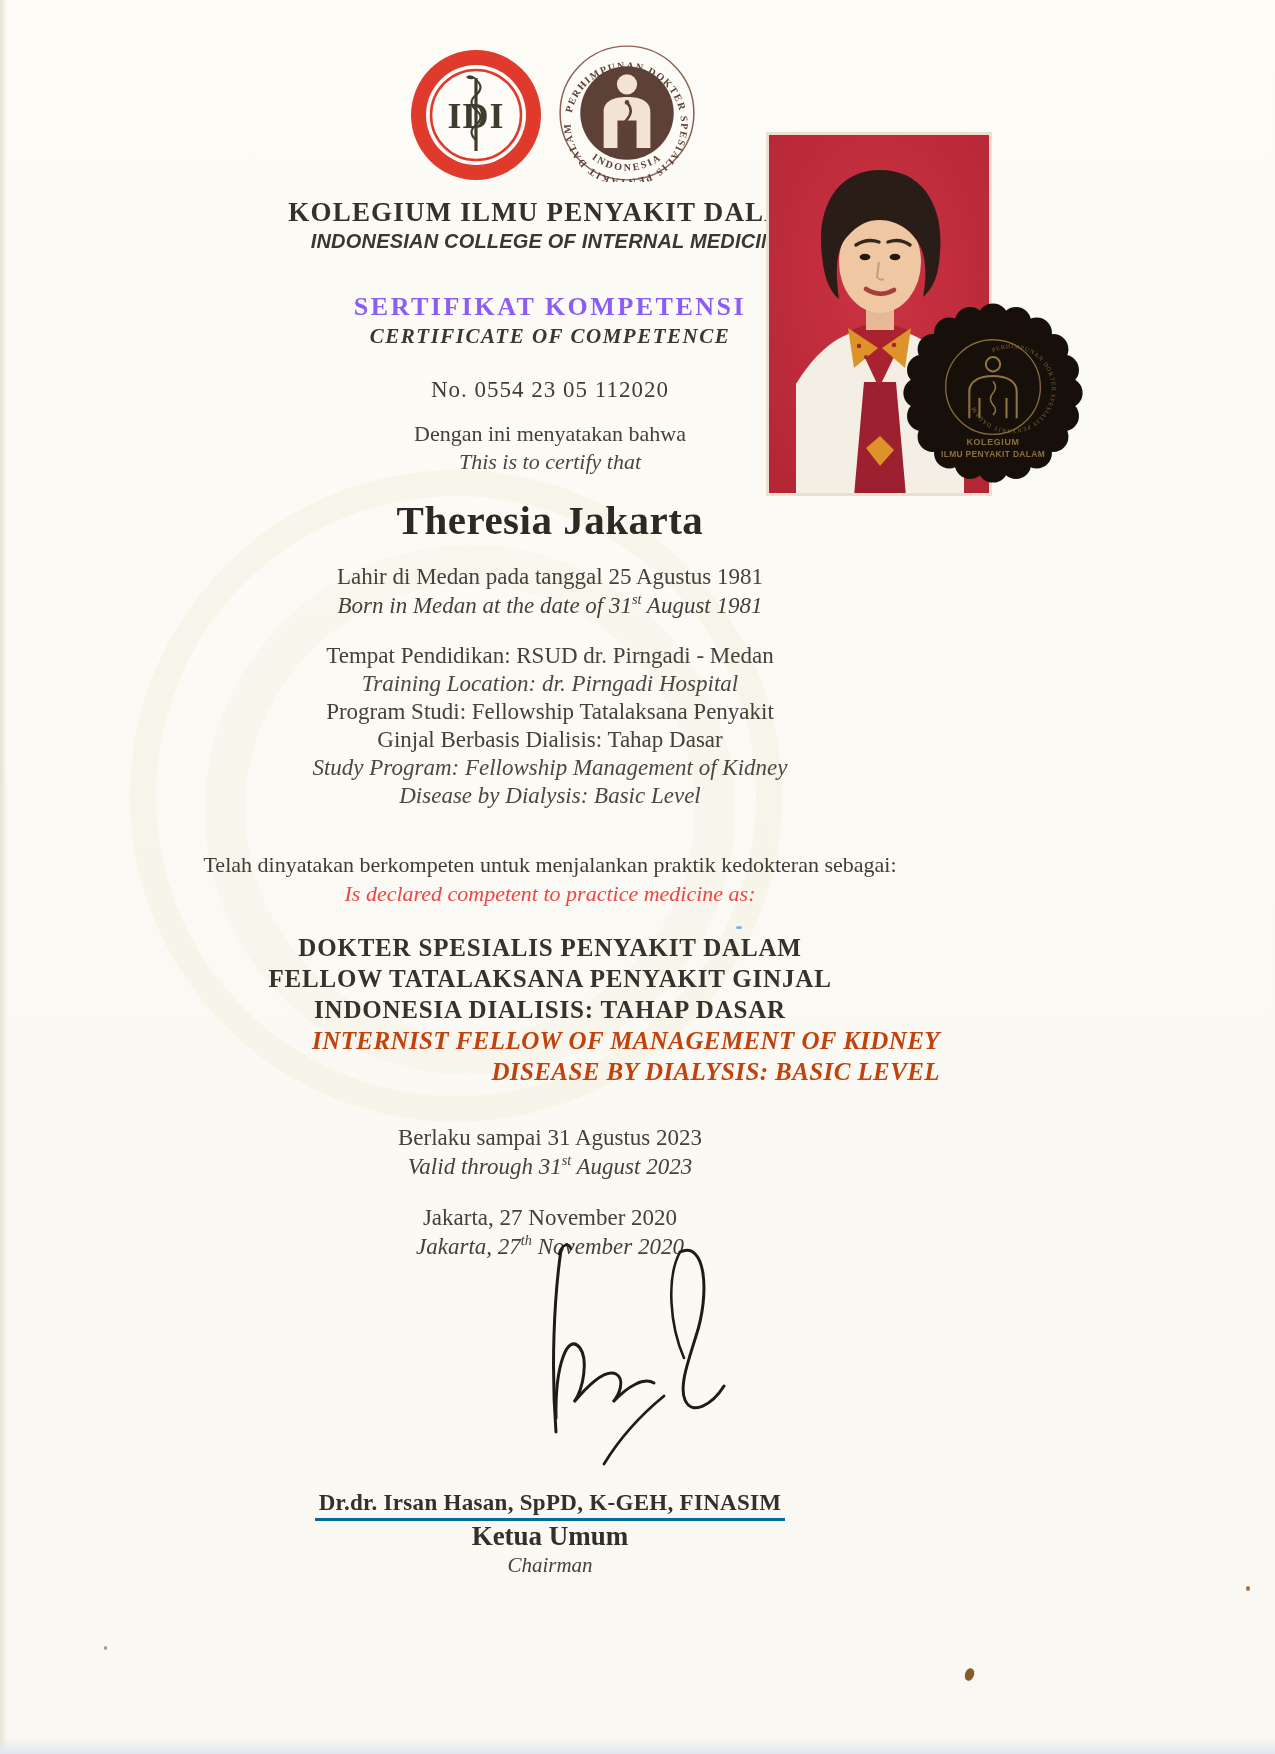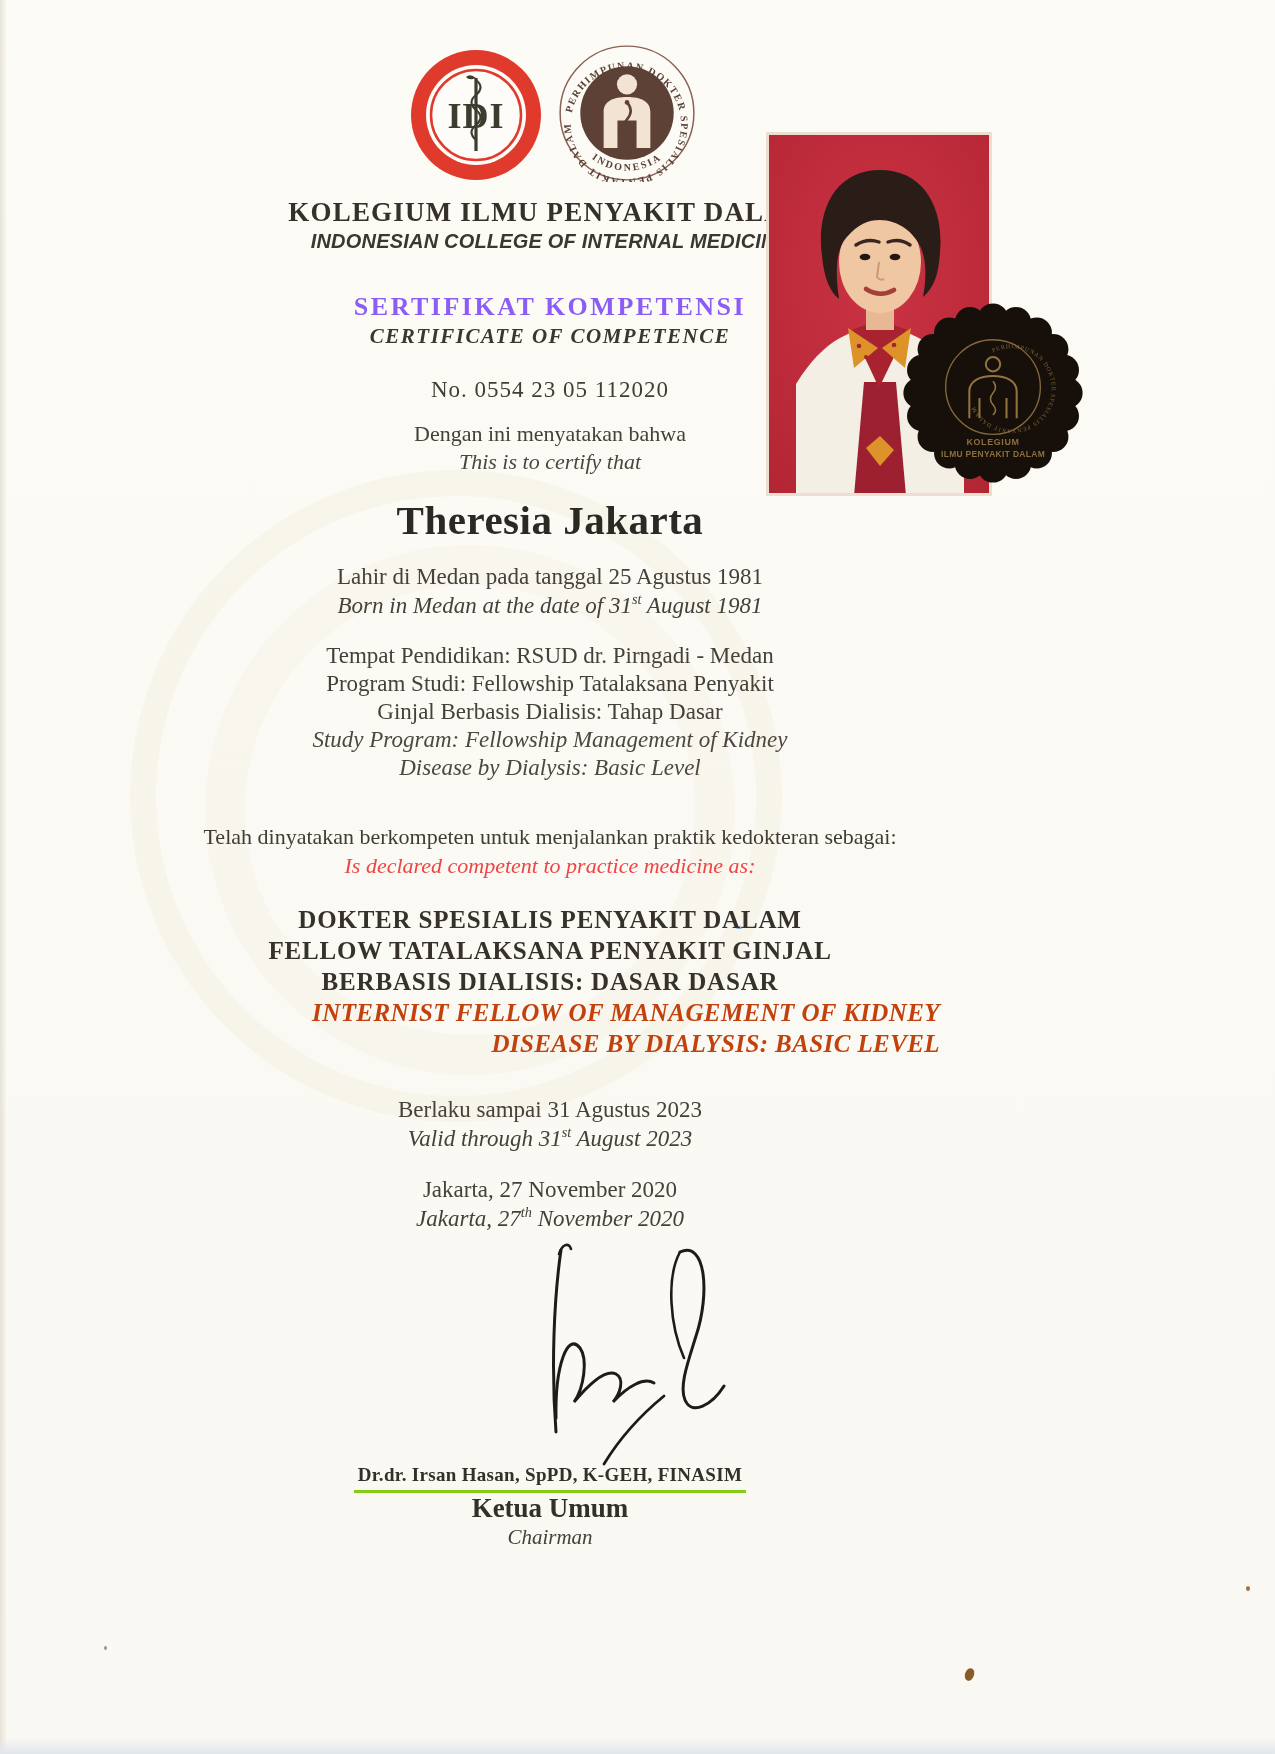--- a/index.html
+++ b/index.html
@@ -46,22 +46,22 @@
   .intro{margin-top:40px;font-size:22px;line-height:29px;color:#403c35;}
   .intro .en{font-style:italic;color:#ef4444;}
   .comp{margin-top:24px;font-weight:bold;font-size:25px;line-height:31px;letter-spacing:.8px;color:#36322b;}
   .comp .en{font-style:italic;letter-spacing:.4px;color:#c2410c;text-align:right;}
   .valid{margin-top:36px;font-size:23px;line-height:29px;color:#45413a;}
   .valid .en{font-style:italic;}
   .issued{margin-top:22px;font-size:23px;line-height:29px;color:#45413a;}
   .issued .en{font-style:italic;}
   sup{font-size:.62em;line-height:0;}
   .signer{margin-top:228px;}
-  .signer-name{display:inline-block;font-weight:bold;font-size:19px;line-height:28px;color:#33302a;
-    border-bottom:3px solid #84cc16;padding:0 4px 1px 4px;letter-spacing:.3px;}
+  .signer-name{display:inline-block;font-weight:bold;font-size:23px;line-height:28px;color:#33302a;
+    border-bottom:3px solid #0369a1;padding:0 4px 1px 4px;letter-spacing:.3px;}
   .signer-role-id{font-weight:bold;font-size:27px;line-height:30px;color:#33302a;}
   .signer-role-en{font-style:italic;font-size:21px;line-height:28px;color:#45413a;}
 
   .signature{position:absolute;left:458px;top:1236px;width:270px;height:235px;z-index:5;}
 </style>
 </head>
 <body>
 
 <div class="page">
 
@@ -186,35 +186,36 @@
 
     <div class="holder">Theresia Jakarta</div>
 
     <div class="birth">
       <div>Lahir di Medan pada tanggal 25 Agustus 1981</div>
       <div class="en"><span>Born in Medan at the date of 31</span><sup>st</sup><span> August 1981</span></div>
     </div>
 
     <div class="training">
       <div>Tempat Pendidikan: RSUD dr. Pirngadi - Medan</div>
+      <div class="en">Training Location: dr. Pirngadi Hospital</div>
       <div>Program Studi: Fellowship Tatalaksana Penyakit</div>
       <div>Ginjal Berbasis Dialisis: Tahap Dasar</div>
       <div class="en">Study Program: Fellowship Management of Kidney</div>
       <div class="en">Disease by Dialysis: Basic Level</div>
     </div>
 
     <div class="intro">
       <div>Telah dinyatakan berkompeten untuk menjalankan praktik kedokteran sebagai:</div>
       <div class="en">Is declared competent to practice medicine as:</div>
     </div>
 
     <div class="comp">
       <div>DOKTER SPESIALIS PENYAKIT DALAM</div>
       <div>FELLOW TATALAKSANA PENYAKIT GINJAL</div>
-      <div>BERBASIS DIALISIS: DASAR DASAR</div>
+      <div>INDONESIA DIALISIS: TAHAP DASAR</div>
       <div class="en">INTERNIST FELLOW OF MANAGEMENT OF KIDNEY</div>
       <div class="en">DISEASE BY DIALYSIS: BASIC LEVEL</div>
     </div>
 
     <div class="valid">
       <div>Berlaku sampai 31 Agustus 2023</div>
       <div class="en"><span>Valid through 31</span><sup>st</sup><span> August 2023</span></div>
     </div>
 
     <div class="issued">

